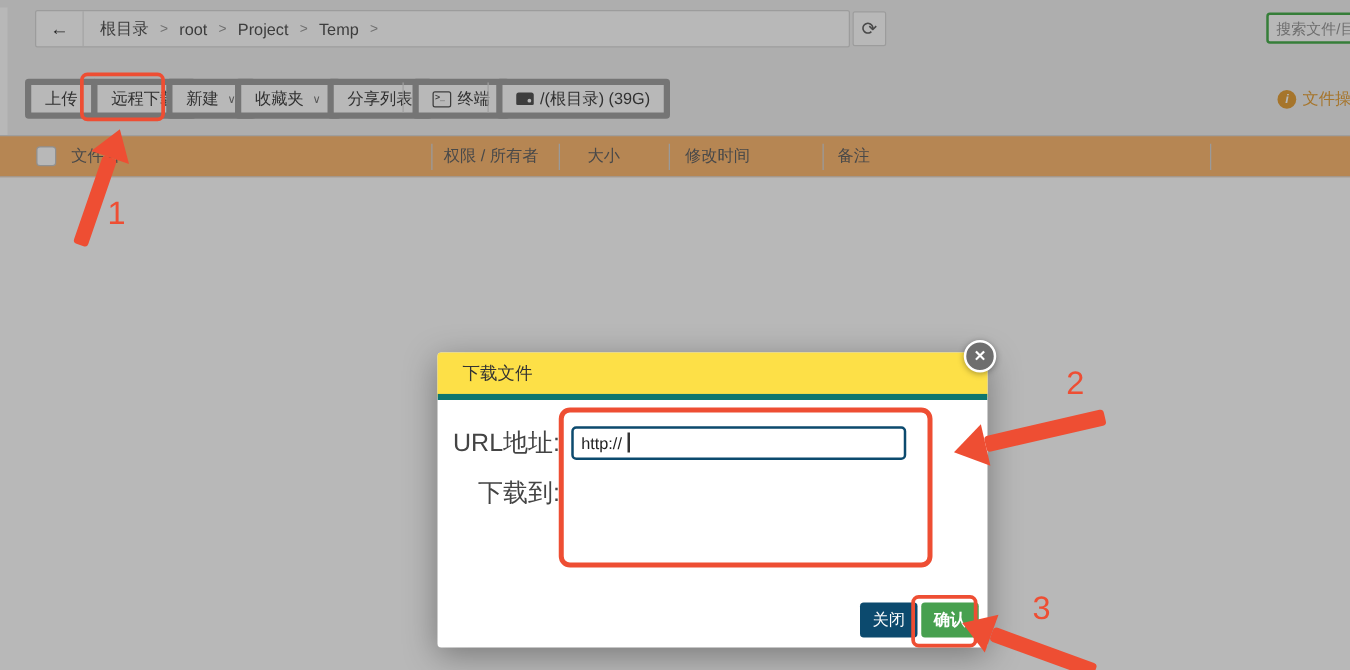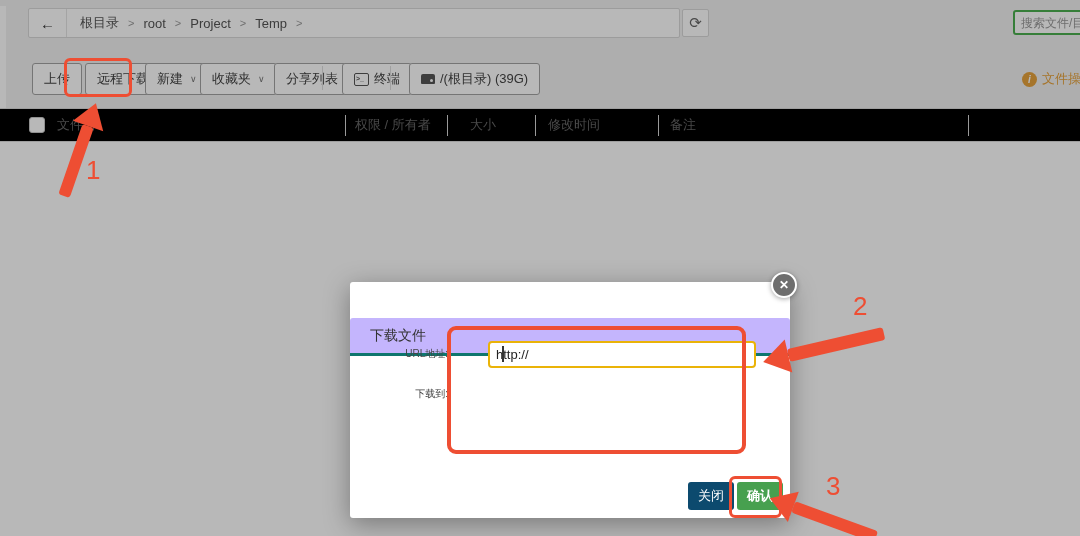--- a/index.html
+++ b/index.html
@@ -17,60 +17,60 @@
   .crumbs .sep { color:#9a9a9a; font-size:11px; }
   .crumbs .crumb { cursor:pointer; }
 
   .refresh-btn { position:absolute; left:682px; top:9px; width:27px; height:28px; background:#fff;
                  border:1px solid #d9d9d9; border-radius:2px; color:#666; font-size:15px; cursor:pointer; }
 
   .search { position:absolute; left:1013px; top:10px; width:80px; height:25px; border:2px solid #4caf50;
             border-radius:3px; font-size:12px; padding:0 6px; color:#333; background:#fff; outline:none; }
   .search::placeholder { color:#999; }
 
-  .btn { position:absolute; top:63px; height:32px; background:#fff; border:1px solid #a3a3a3; border-radius:3px;
+  .btn { position:absolute; top:63px; height:32px; background:#fff; border:5px solid #a3a3a3; border-radius:3px;
          font-size:13px; color:#444; display:flex; align-items:center; gap:5px; padding:0 11px;
-         cursor:pointer; white-space:nowrap;margin-left:12px; }
+         cursor:pointer; white-space:nowrap; }
   .caret { font-size:9px; color:#777; margin-left:2px; }
   .tool-div { position:absolute; top:66px; height:24px; width:1px; background:#dedede; }
   .term-icon { width:15px; height:13px; border:1px solid #555; border-radius:2px; font-size:7px;
                line-height:10px; color:#555; text-align:left; padding-left:1px; font-weight:bold; }
   .disk-icon { width:14px; height:10px; background:#555; border-radius:2px 2px 1px 1px; position:relative; }
   .disk-icon::after { content:""; position:absolute; right:2px; bottom:2px; width:3px; height:3px;
                       background:#fff; border-radius:50%; }
 
   .ops-hint { position:absolute; left:1022px; top:70px; display:flex; align-items:center; gap:5px;
               color:#e6a23c; font-size:13px; white-space:nowrap; }
   .info-icon { width:15px; height:15px; border-radius:50%; background:#e6a23c; color:#fff; font-size:10px;
                font-style:italic; font-weight:bold; display:inline-flex; align-items:center;
                justify-content:center; flex:none; }
 
-  .thead { position:absolute; left:0; top:108px; width:1080px; height:34px; background:#000000;
+  .thead { position:absolute; left:0; top:108px; width:1080px; height:34px; background:#fdba74;
            border-top:1px solid #dcdcdc; border-bottom:1px solid #dcdcdc; }
   .th { position:absolute; top:0; height:32px; line-height:32px; font-size:13px; color:#666; white-space:nowrap; }
   .col-div { position:absolute; top:6px; height:21px; width:1px; background:#d6d6d6; }
   .checkbox { position:absolute; left:29px; top:8px; width:16px; height:16px; background:#fff;
               border:1px solid #c8c8c8; border-radius:3px; cursor:pointer; }
   .tbody { position:absolute; left:0; top:142px; width:1080px; height:394px; background:#fff; }
 
   
   .overlay { position:absolute; inset:0; background:rgba(0,0,0,0.28); z-index:5; }
 
   
   .modal { position:absolute; left:350px; top:282px; width:440px; height:236px; background:#fff;
            border-radius:3px; box-shadow:0 6px 26px rgba(0,0,0,0.35); z-index:10; }
-  .modal-header { height:38px; background:#c4b5fd; border-bottom:3px solid #0f766e;
-                  border-radius:3px 3px 0 0; display:flex; align-items:center; padding:0 20px;margin-top:36px; }
+  .modal-header { height:38px; background:#fde047; border-bottom:5px solid #0f766e;
+                  border-radius:3px 3px 0 0; display:flex; align-items:center; padding:0 20px; }
   .modal-title { font-size:14px; color:#333; }
   .form-row { position:absolute; left:0; width:100%; height:28px; display:flex; align-items:center; }
-  .form-label { width:98px; text-align:right; font-size:10px; color:#444; margin-right:9px; flex:none; }
+  .form-label { width:98px; text-align:right; font-size:20px; color:#444; margin-right:9px; flex:none; }
   .fld { width:268px; height:27px; border:1px solid #ccc; border-radius:4px; padding:0 7px; font-size:13px;
          color:#222; outline:none; background:#fff; }
   .fld::placeholder { color:#b8b8b8; }
-  .fld.focused { border:2px solid #eab308; padding:0 6px;margin-left:31px; }
+  .fld.focused { border:2px solid #0c4a6e; padding:0 6px; }
   .text-caret { position:absolute; left:152px; top:6px; width:2px; height:16px; background:#333; }
   .mbtn { position:absolute; top:200px; height:28px; border:none; border-radius:3px; color:#fff;
           font-size:13px; padding:0 10px; cursor:pointer; }
   .mbtn-close { left:338px; background:#0c4a6e; }
   .mbtn-confirm { left:387px; background:#47a04f; font-weight:bold; }
   .modal-close { position:absolute; left:771px; top:272px; width:26px; height:26px; border-radius:50%;
                  background:#6e6e6e; border:2px solid #fff; color:#fff; z-index:11; display:flex;
                  align-items:center; justify-content:center; font-size:12px; font-weight:bold;
                  cursor:pointer; box-shadow:0 1px 5px rgba(0,0,0,0.35); }
 

